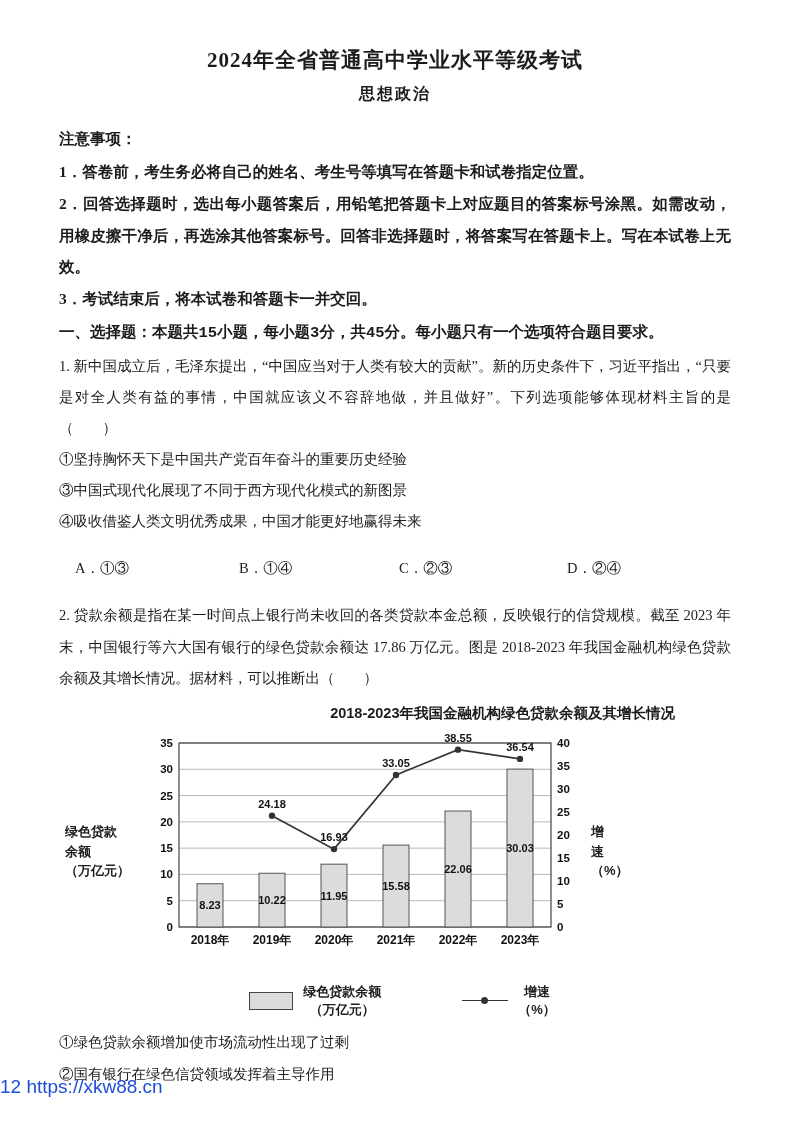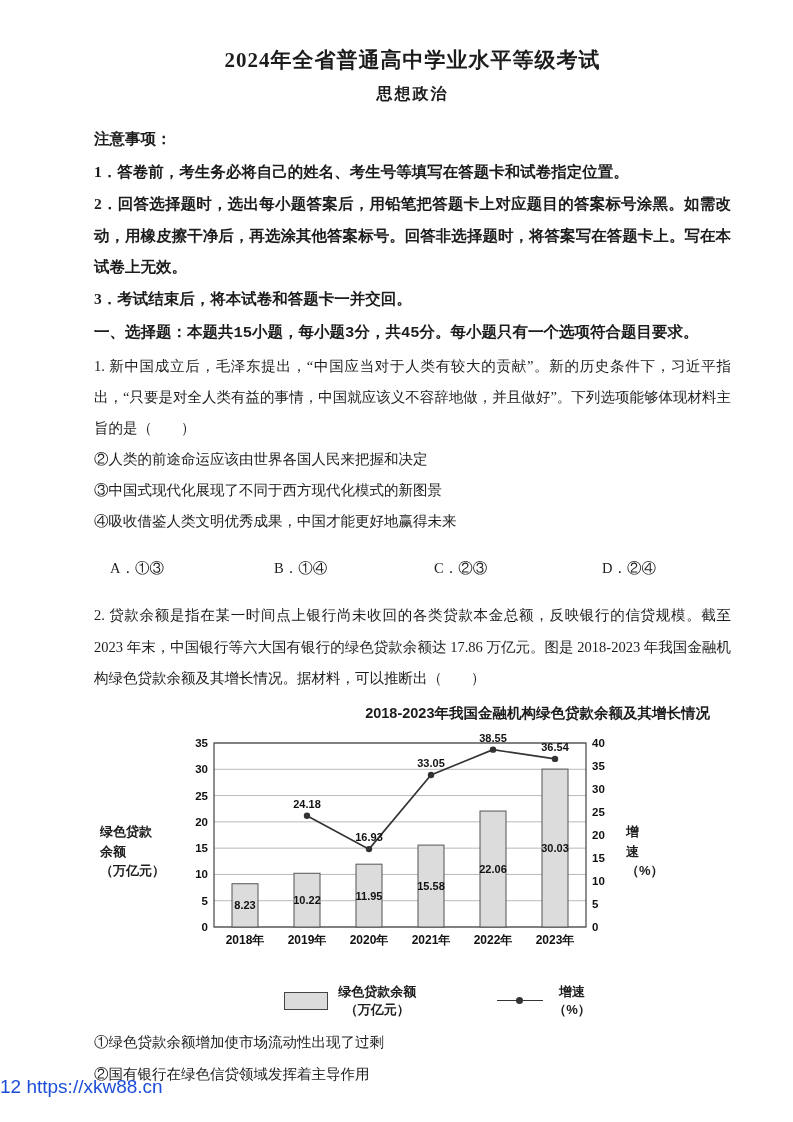--- a/index.html
+++ b/index.html
@@ -1,21 +1,21 @@
 <!DOCTYPE html>
 <html><head>
 <meta charset="utf-8">
 <style>
   html,body{margin:0;padding:0;background:#ffffff;}
   body{
     width:793px;height:1122px;position:relative;overflow:hidden;
     color:#1c1c1c;
     font-family:"Liberation Serif","DejaVu Serif",serif;
   }
-  .page{padding:46px 62px 0 94px;}
+  .page{padding:46px 62px 0 59px;}
   .doc-title{
     text-align:center;font-size:21px;font-weight:bold;letter-spacing:1px;margin:0 0 10px 0;
   }
   .doc-subtitle{
     text-align:center;font-size:16px;font-weight:bold;letter-spacing:2px;margin:0 0 18px 0;
   }
   .notice-heading{font-size:15.5px;font-weight:bold;margin:0 0 2px 0;line-height:2.0;}
   .notice-item{font-size:15.5px;font-weight:bold;line-height:2.05;margin:0;text-align:justify;}
   .section-heading{font-size:15.5px;font-weight:bold;line-height:2.1;margin:2px 0 0 0;text-align:justify;font-family:Liberation Mono, monospace;}
   .q-stem{font-size:14.5px;line-height:2.14;margin:2px 0 0 0;text-align:justify;}
@@ -68,21 +68,21 @@
   <h2 class="doc-subtitle">思想政治</h2>
 
   <p class="notice-heading">注意事项：</p>
   <p class="notice-item">1．答卷前，考生务必将自己的姓名、考生号等填写在答题卡和试卷指定位置。</p>
   <p class="notice-item">2．回答选择题时，选出每小题答案后，用铅笔把答题卡上对应题目的答案标号涂黑。如需改动，用橡皮擦干净后，再选涂其他答案标号。回答非选择题时，将答案写在答题卡上。写在本试卷上无效。</p>
   <p class="notice-item">3．考试结束后，将本试卷和答题卡一并交回。</p>
 
   <p class="section-heading">一、选择题：本题共15小题，每小题3分，共45分。每小题只有一个选项符合题目要求。</p>
 
   <p class="q-stem">1. 新中国成立后，毛泽东提出，“中国应当对于人类有较大的贡献”。新的历史条件下，习近平指出，“只要是对全人类有益的事情，中国就应该义不容辞地做，并且做好”。下列选项能够体现材料主旨的是（　　）</p>
-  <p class="q-option">②人类的前途命运应该由世界各国人民来把握和决定</p>
+  <p class="q-option">①坚持胸怀天下是中国共产党百年奋斗的重要历史经验</p>
   <p class="q-option">③中国式现代化展现了不同于西方现代化模式的新图景</p>
   <p class="q-option">④吸收借鉴人类文明优秀成果，中国才能更好地赢得未来</p>
 
   <div class="choices-row">
     <span>A．①③</span>
     <span>B．①④</span>
     <span>C．②③</span>
     <span>D．②④</span>
   </div>
 

